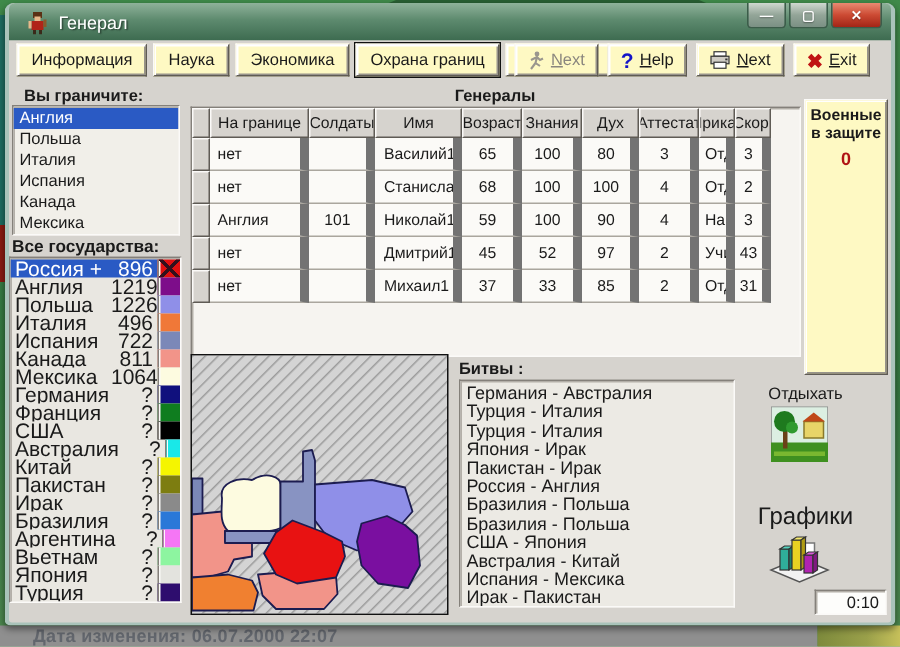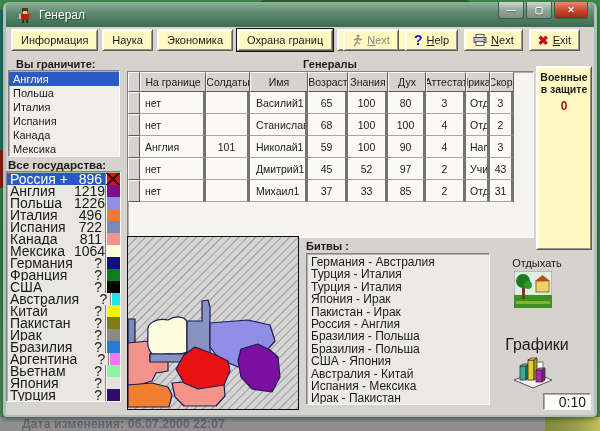--- a/index.html
+++ b/index.html
@@ -75,21 +75,21 @@
   .state-row.is-selected .swatch::after { content:""; position:absolute; inset:0;
     background:
       linear-gradient(45deg, transparent 44%, #33101c 44%, #33101c 56%, transparent 56%),
       linear-gradient(-45deg, transparent 44%, #33101c 44%, #33101c 56%, transparent 56%); }
 
   
   .generals-title { position:absolute; left:121px; top:31px; width:406px; text-align:center; }
   .gtable { position:absolute; left:121px; top:44px; width:407px; height:167px; background:#f6f4f0; overflow:hidden; }
   .grow { display:flex; height:22px; }
   .grow.head { height:20px; }
-  .gcell { border-right:3px solid #737373; border-bottom:1px solid #aaa69e;
+  .gcell { border-right:6px solid #737373; border-bottom:1px solid #aaa69e;
     display:flex; align-items:center; justify-content:center; font-size:10.5px;
     white-space:nowrap; overflow:hidden; background:#fbfaf7; }
   .grow.head .gcell { background:#d6d3ce; border:1px solid; border-color:#fbfaf8 #5f5b55 #5f5b55 #fbfaf8; }
   .gcell.ind { background:#d6d3ce; border:1px solid; border-color:#fbfaf8 #5f5b55 #5f5b55 #fbfaf8; }
   .c0{width:12px;} .c1{width:66px; justify-content:flex-start; padding-left:5px;}
   .c2{width:44px;} .c3{width:58px; justify-content:flex-start; padding-left:6px;}
   .c4{width:40px;} .c5{width:40px;} .c6{width:38px;} .c7{width:40px;}
   .c8{width:24px; justify-content:flex-start; padding-left:4px;} .c9{width:24px;}
   .grow.head .gcell{ justify-content:center; padding:0; }
 
@@ -108,21 +108,21 @@
   .battles-list { position:absolute; left:300px; top:226px; width:184px; height:152px;
     background:#eceae4; padding:2px 0 0 4px; overflow:hidden; }
   .battle-item { font-size:12px; height:12.4px; line-height:12.4px; white-space:nowrap; cursor:default; }
 
   
   .rest-label { position:absolute; left:495px; top:230px; width:72px; text-align:center; font-size:11px; }
   .rest-pic { position:absolute; left:508px; top:244px; width:38px; height:37px; cursor:pointer; }
   .charts-label { position:absolute; left:495px; top:309px; width:72px; text-align:center; font-size:16px; }
   .charts-pic { position:absolute; left:506px; top:323px; width:42px; height:42px; cursor:pointer; }
   .timer { position:absolute; left:537px; top:366px; width:48px; height:17px; background:#fdfdfb;
-    display:flex; align-items:center; justify-content:flex-end; padding-right:4px; font-size:14px; }
+    display:flex; align-items:center; justify-content:flex-end; padding-right:4px; font-size:11px; }
 </style>
 </head>
 <body>
 
 <div class="desktop">
   <div class="desktop-blob"></div>
   <div class="desktop-strip-teal"></div>
   <div class="desktop-strip-red"></div>
   <div class="desktop-bottom"></div>
   <div class="desktop-bottom-right"></div>

